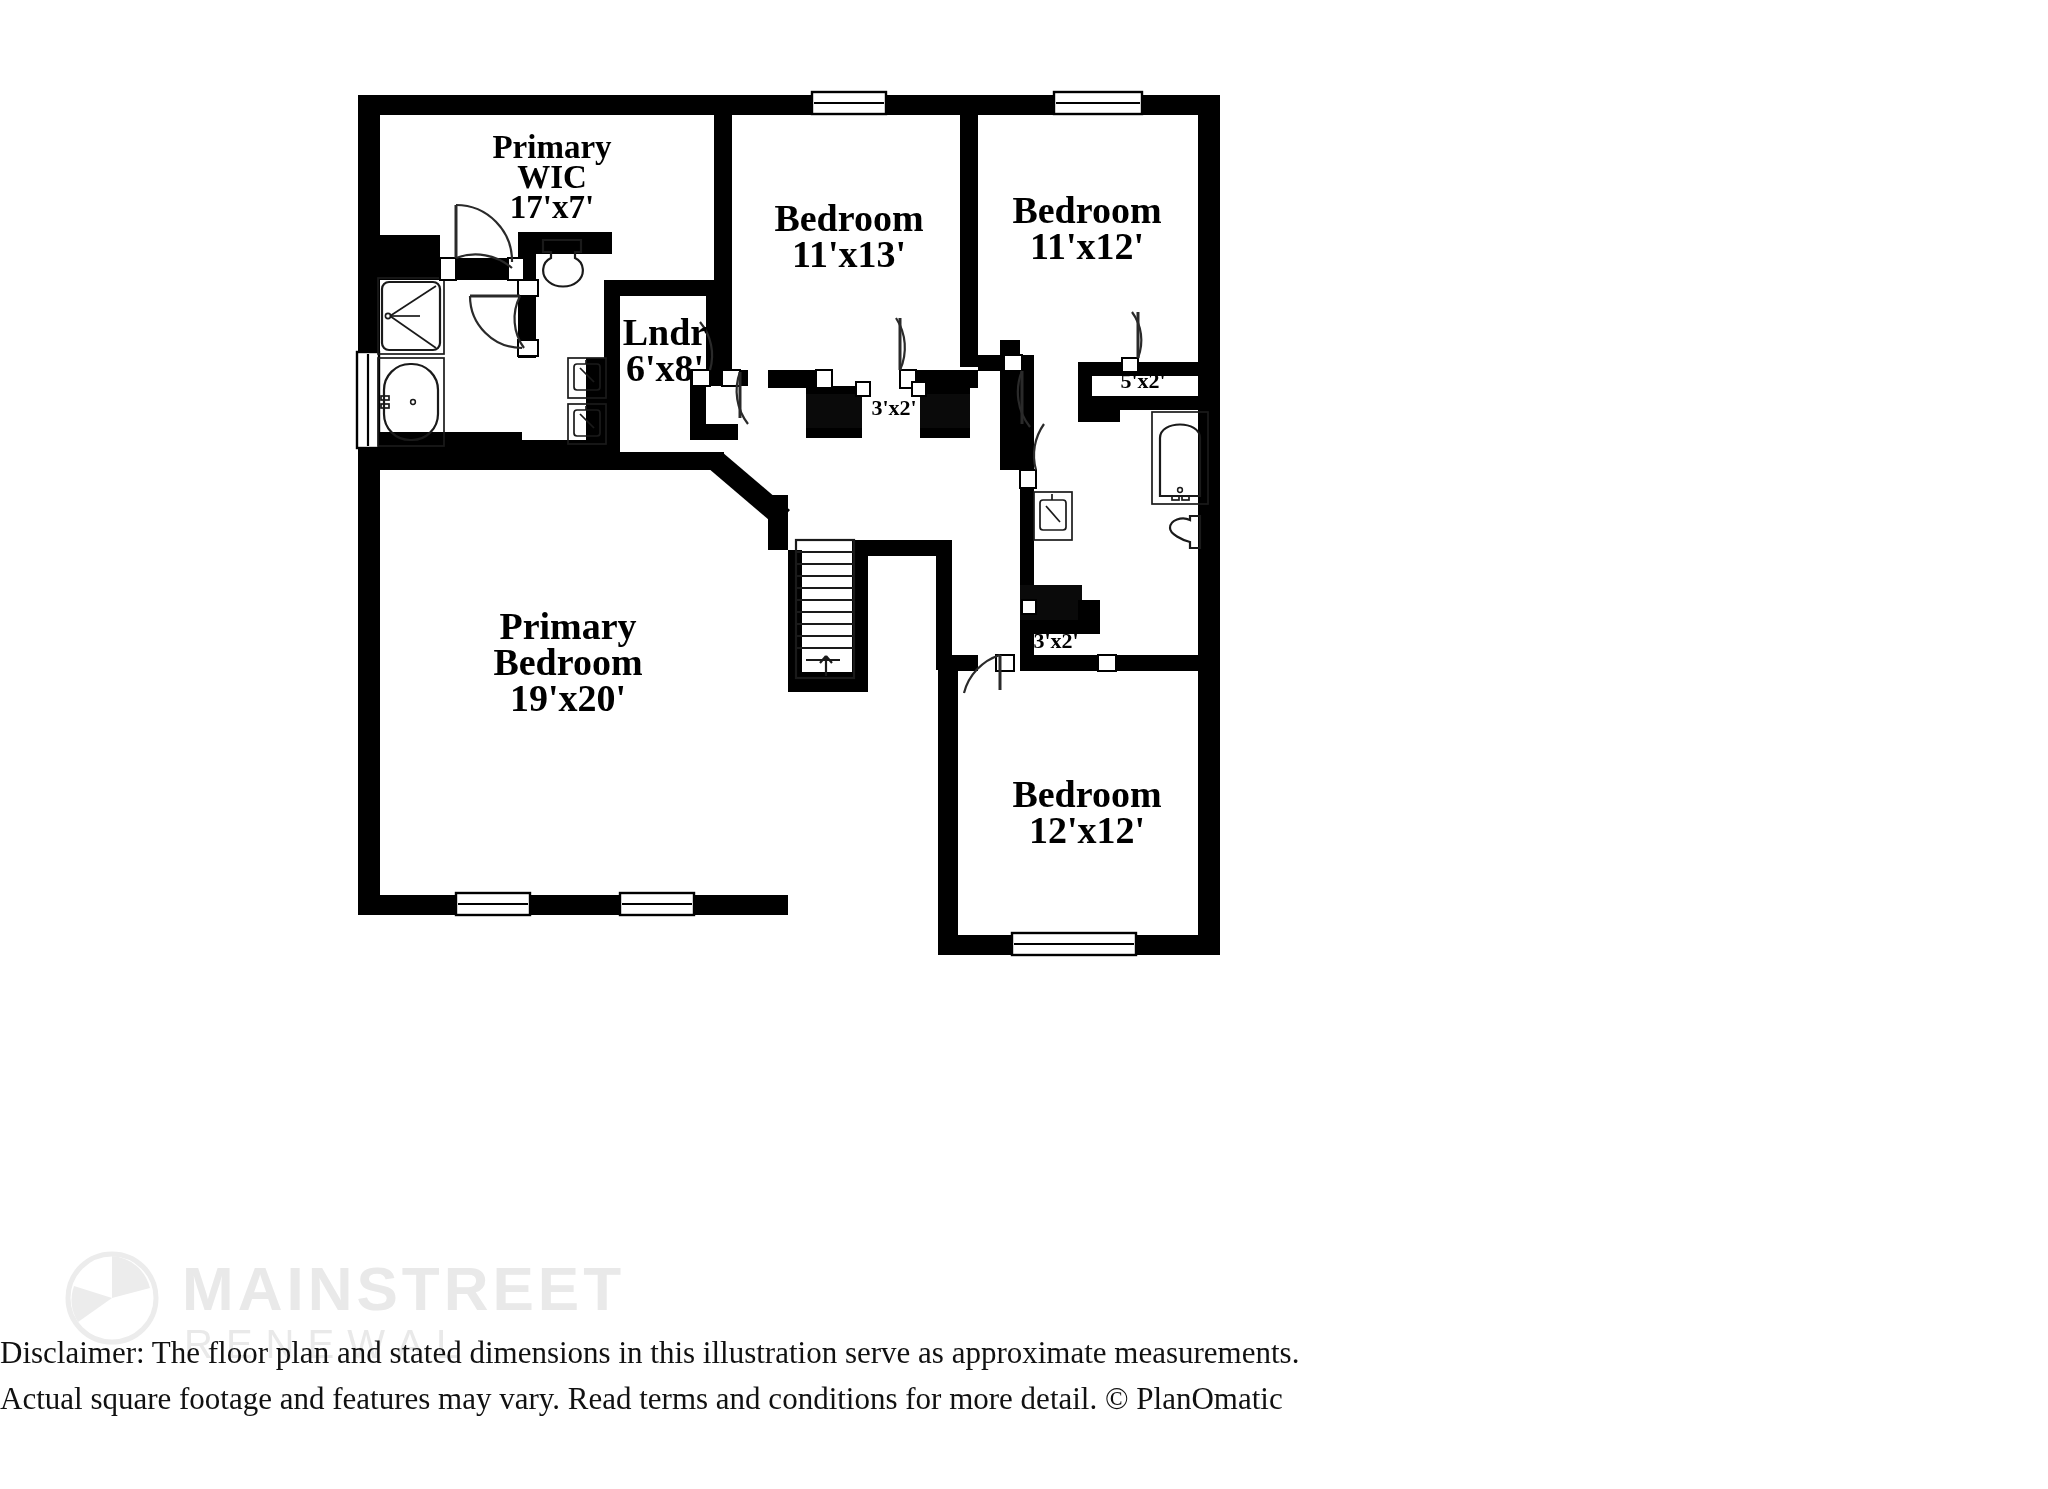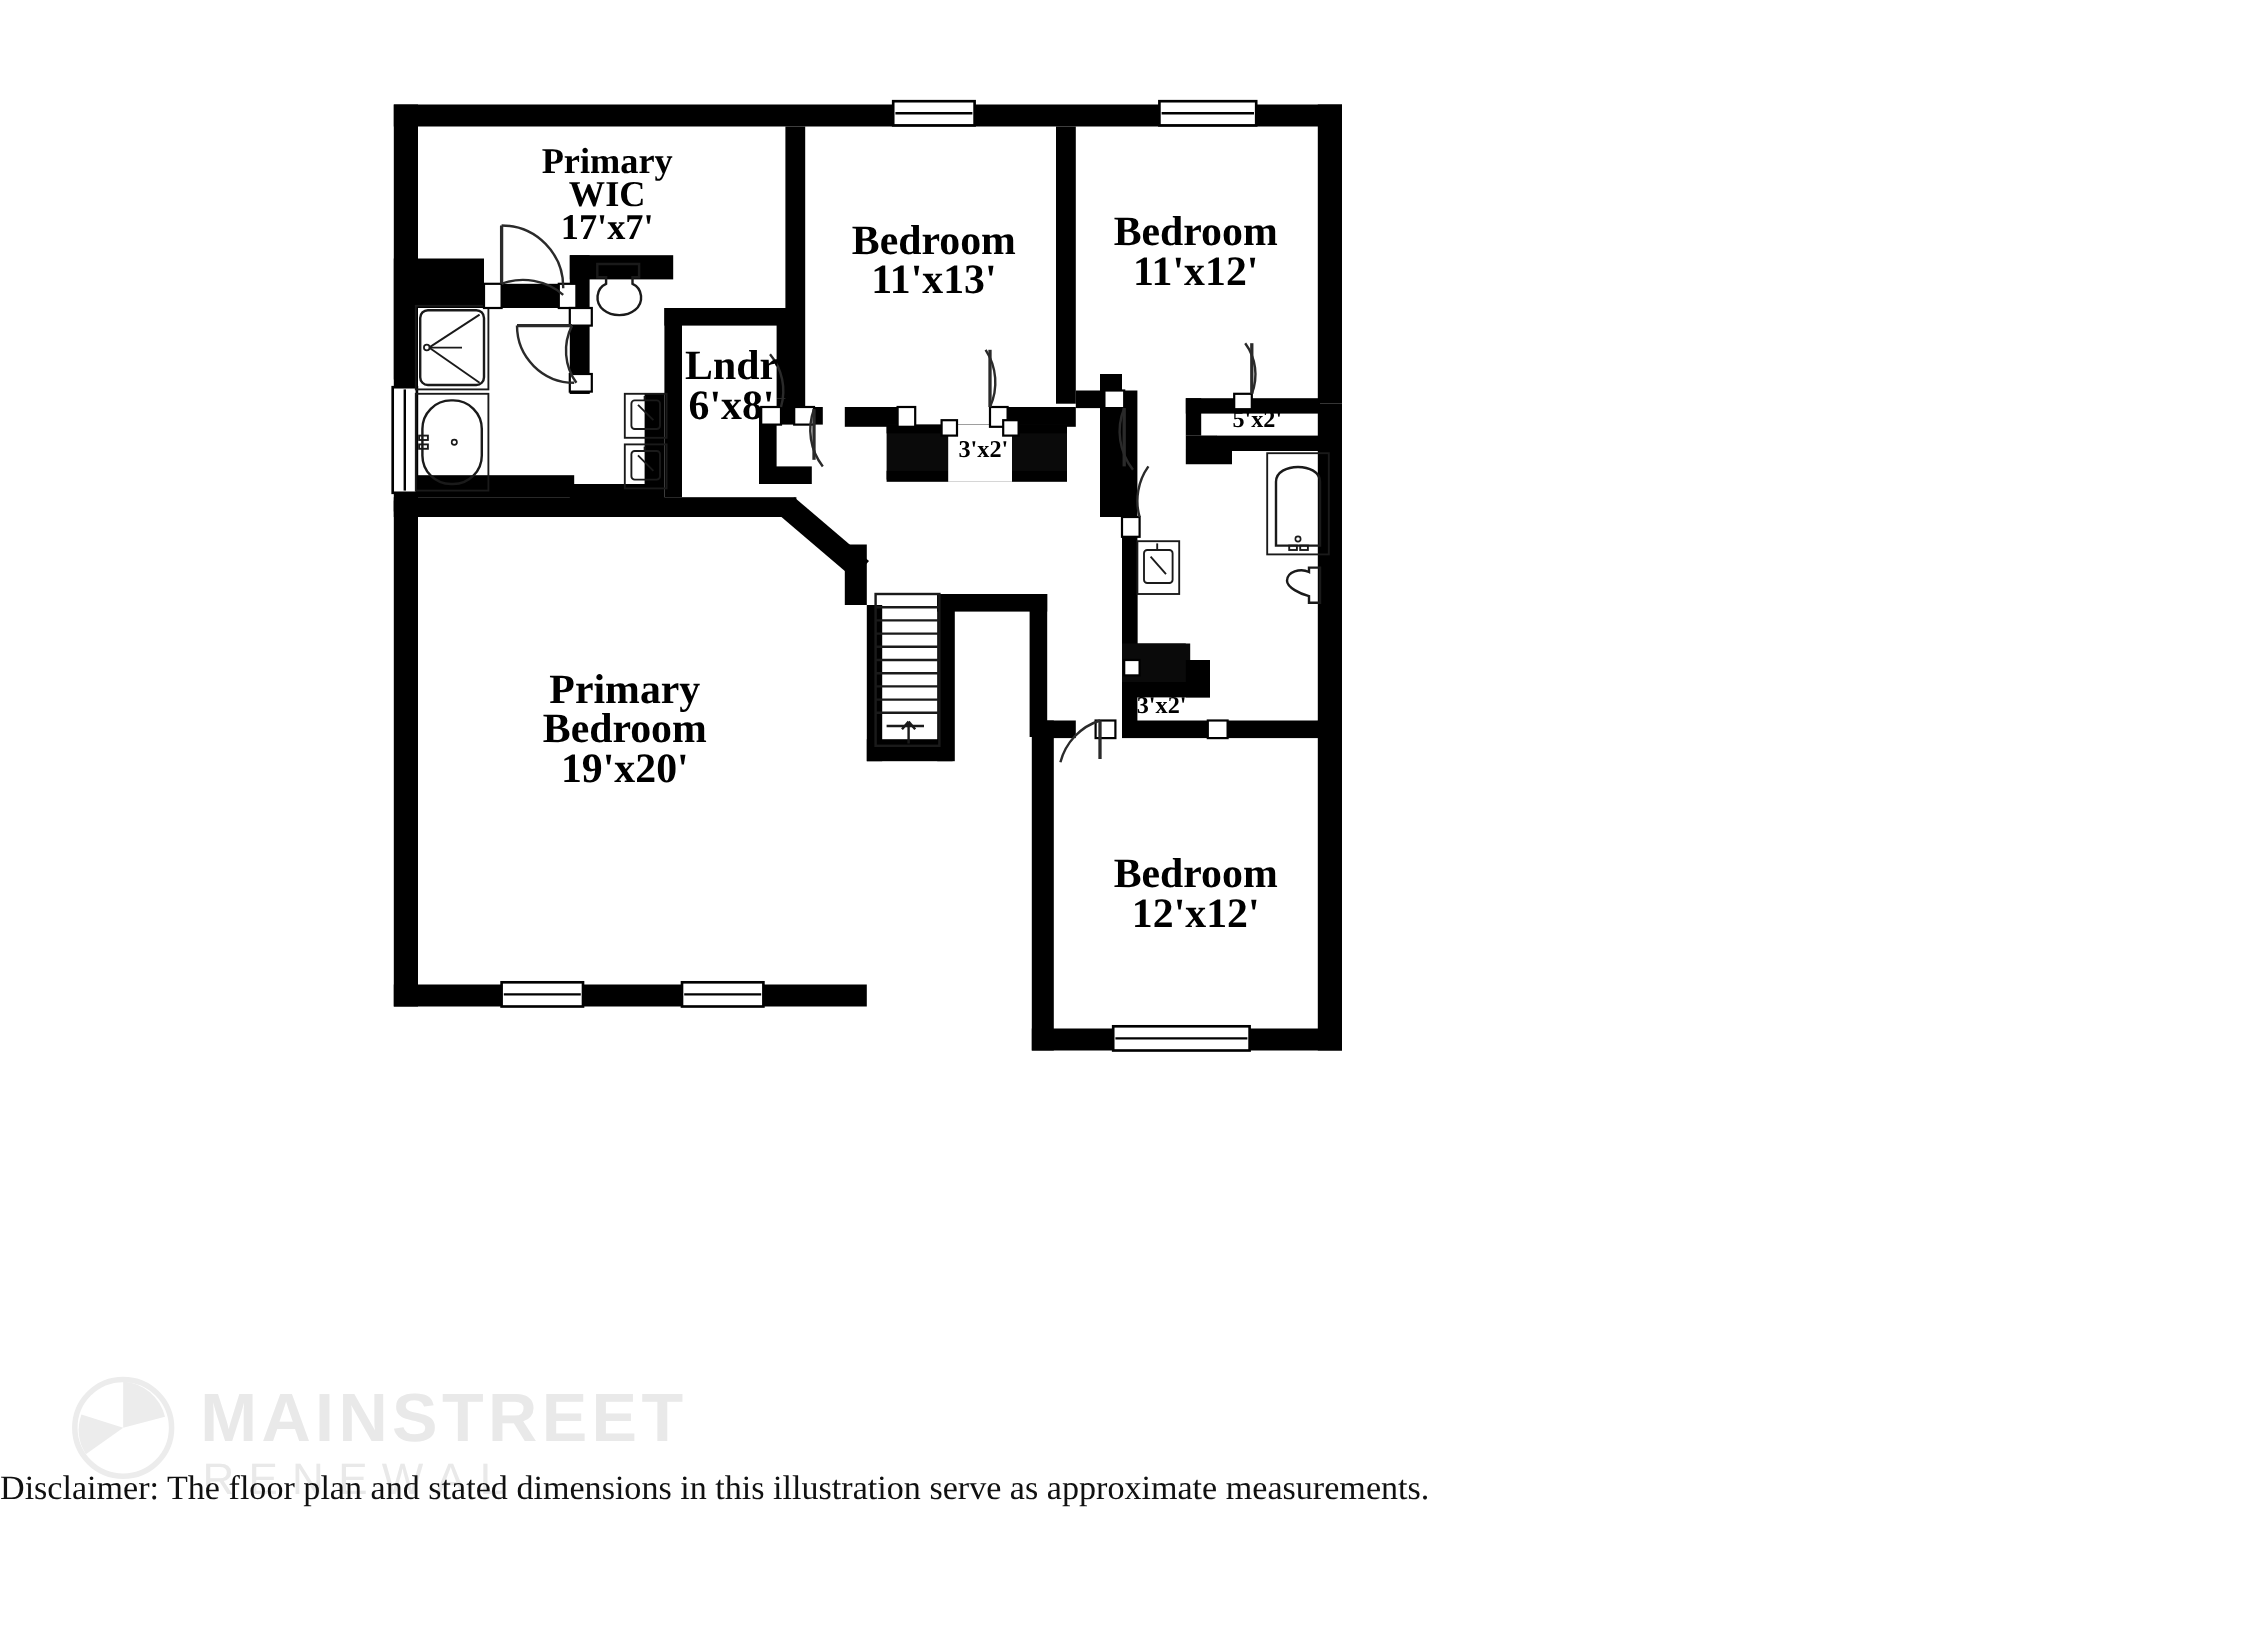--- a/index.html
+++ b/index.html
@@ -420,15 +420,16 @@
     <circle cx="52" cy="58" r="44" fill="none" stroke="#ececec" stroke-width="5"></circle>
     <path d="M 52,58 L 52,16 A 42,42 0 0 1 90,48 Z" fill="#ececec"></path>
     <path d="M 52,58 L 18,82 A 42,42 0 0 1 14,46 Z" fill="#ececec"></path>
   </g>
   <text class="wm-text wm-main" x="122" y="70">MAINSTREET</text>
   <text class="wm-text wm-sub" x="124" y="118">RENEWAL</text>
 </svg>
 
 <div id="disclaimer">
   <div>Disclaimer: The floor plan and stated dimensions in this illustration serve as approximate measurements.</div>
+  <div>Actual square footage and features may vary. Read terms and conditions for more detail. © PlanOmatic</div>
 </div>
 
 </div>
 
 </body></html>

